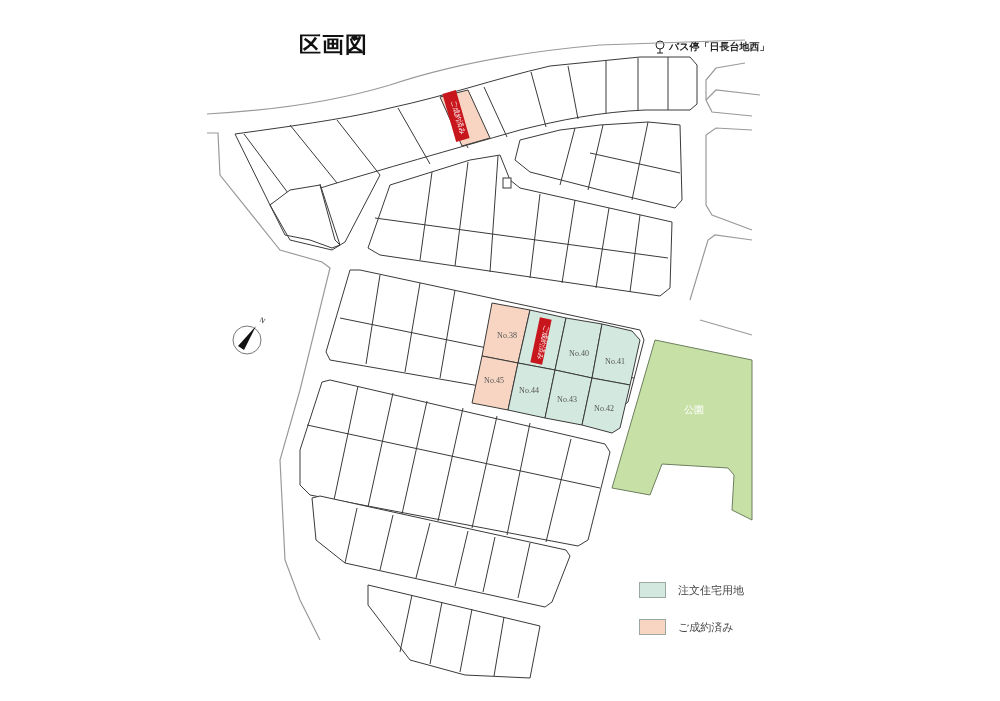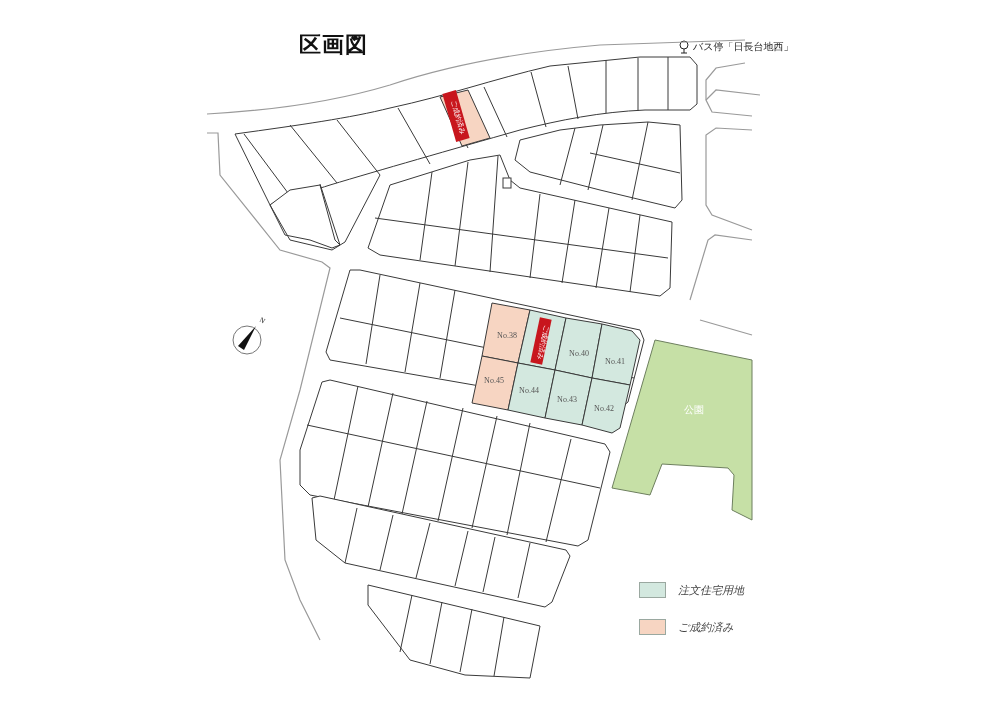--- a/index.html
+++ b/index.html
@@ -1,26 +1,26 @@
 <!DOCTYPE html>
 <html><head>
   <meta charset="utf-8">
   <style>
     html, body { margin: 0; padding: 0; background: #ffffff; }
     body { width: 1000px; height: 701px; position: relative; overflow: hidden;
            font-family: "DejaVu Sans", sans-serif; }
     #stage { position: absolute; left: 0; top: 0; width: 1000px; height: 701px; padding-left: 21px; }
     .title { position: absolute; left: 299px; top: 30px; font-size: 22px; font-weight: bold;
              letter-spacing: 1px; color: #111; font-family: "DejaVu Sans", sans-serif; }
-    .busstop { position: absolute; left: 679px; top: 40px; font-size: 10px; font-weight: normal;
+    .busstop { position: absolute; left: 655px; top: 40px; font-size: 10px; font-weight: bold;
                color: #222; display: flex; align-items: center; gap: 4px; text-align: right; }
     .legend { position: absolute; left: 639px; top: 580px; }
     .legend-row { display: flex; align-items: center; gap: 12px; height: 20px; margin-bottom: 17px; }
     .swatch { width: 25px; height: 14px; border: 1px solid #9aa8a0; }
-    .legend-label { font-size: 11px; color: #444; font-family: "DejaVu Sans", sans-serif; font-style: italic; }
+    .legend-label { font-size: 11px; color: #444; font-family: "DejaVu Sans", sans-serif; }
     svg text { font-family: "Liberation Serif", serif; }
   </style>
 </head>
 <body>
 
 <div id="stage">
 
   <div class="title">区画図</div>
 
   <div class="busstop">

